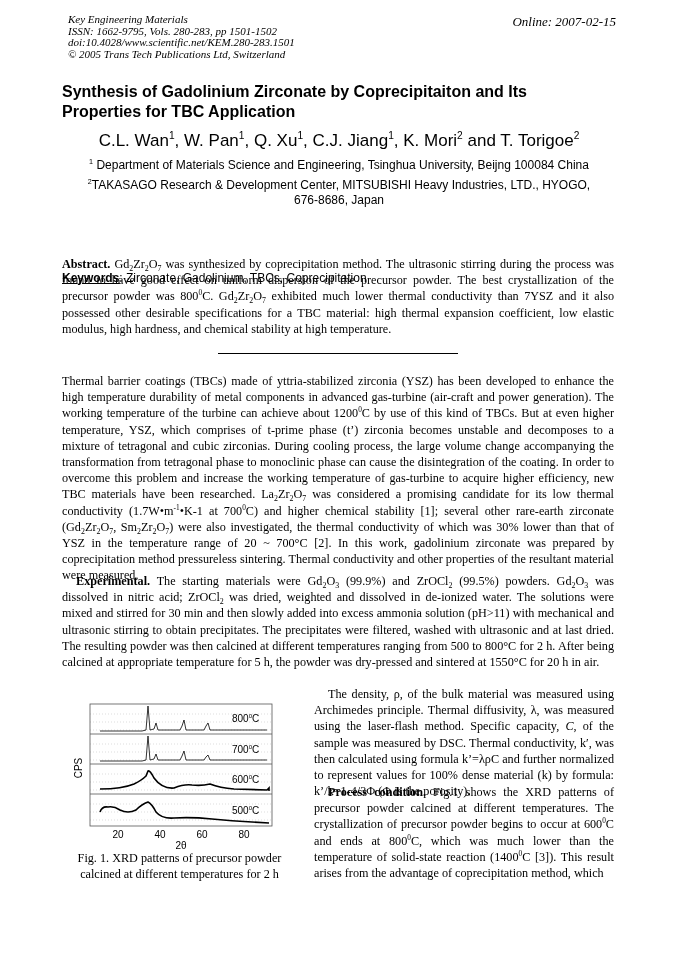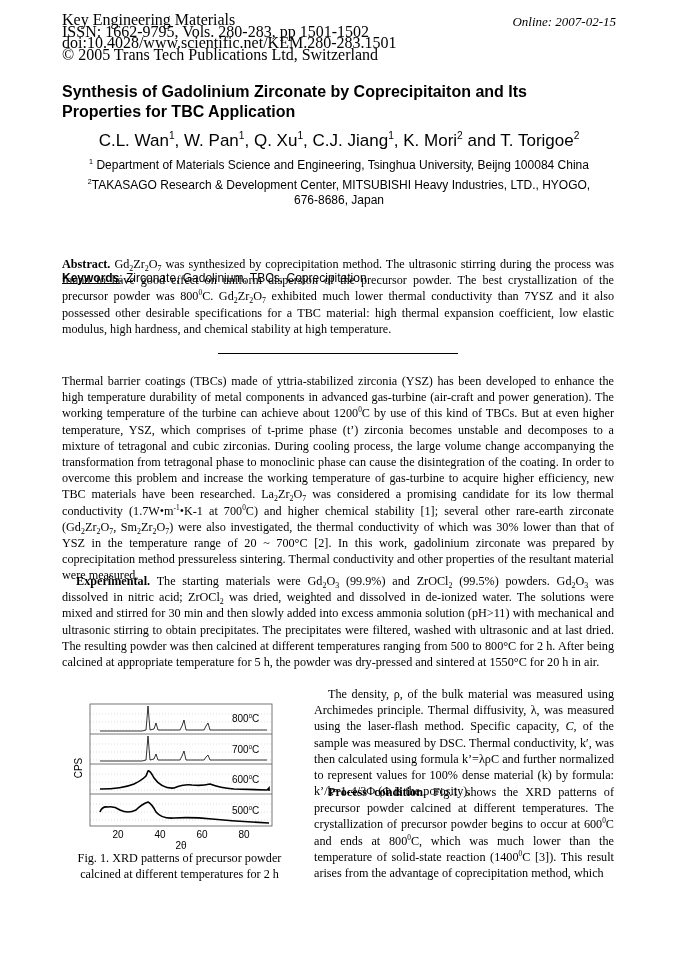--- a/index.html
+++ b/index.html
@@ -1,17 +1,17 @@
 <!DOCTYPE html>
 <html><head>
 <meta charset="utf-8">
 <style>
   html, body { margin: 0; padding: 0; background: #ffffff; }
   body { width: 678px; height: 959px; position: relative; overflow: hidden; color: #000; }
-  .hdr { position: absolute; left: 62px; top: 14px; font-family: "Liberation Serif", serif; font-size: 16px; line-height: 11.5px; }
+  .hdr { position: absolute; left: 68px; top: 14px; font-family: "Liberation Serif", serif; font-style: italic; font-size: 11px; line-height: 11.5px; }
   .hdr-right { position: absolute; right: 62px; top: 14px; font-family: "Liberation Serif", serif; font-style: italic; font-size: 13px; }
   .title { position: absolute; left: 62px; width: 554px; top: 82px; text-align: left; font-family: "Liberation Sans", sans-serif; font-weight: bold; font-size: 16px; line-height: 20px; }
   .authors { position: absolute; left: 62px; width: 554px; top: 131px; text-align: center; font-family: "Liberation Sans", sans-serif; font-size: 17px; }
   .affil { position: absolute; left: 62px; width: 554px; text-align: center; font-family: "Liberation Sans", sans-serif; font-size: 12px; line-height: 15px; }
   sup { font-size: 0.6em; line-height: 0; vertical-align: super; }
   sub { font-size: 0.65em; line-height: 0; vertical-align: sub; }
   .kw { position: absolute; left: 62px; top: 227px; font-family: "Liberation Sans", sans-serif; font-size: 12px; margin-top: 44px; }
   .kw-label { font-weight: bold; text-decoration: underline; }
   .para { position: absolute; left: 62px; width: 552px; font-family: "Liberation Serif", serif; font-size: 12.2px; line-height: 16.2px; text-align: justify; }
   .rule { position: absolute; left: 218px; top: 353px; width: 240px; border-top: 1px solid #000; }

